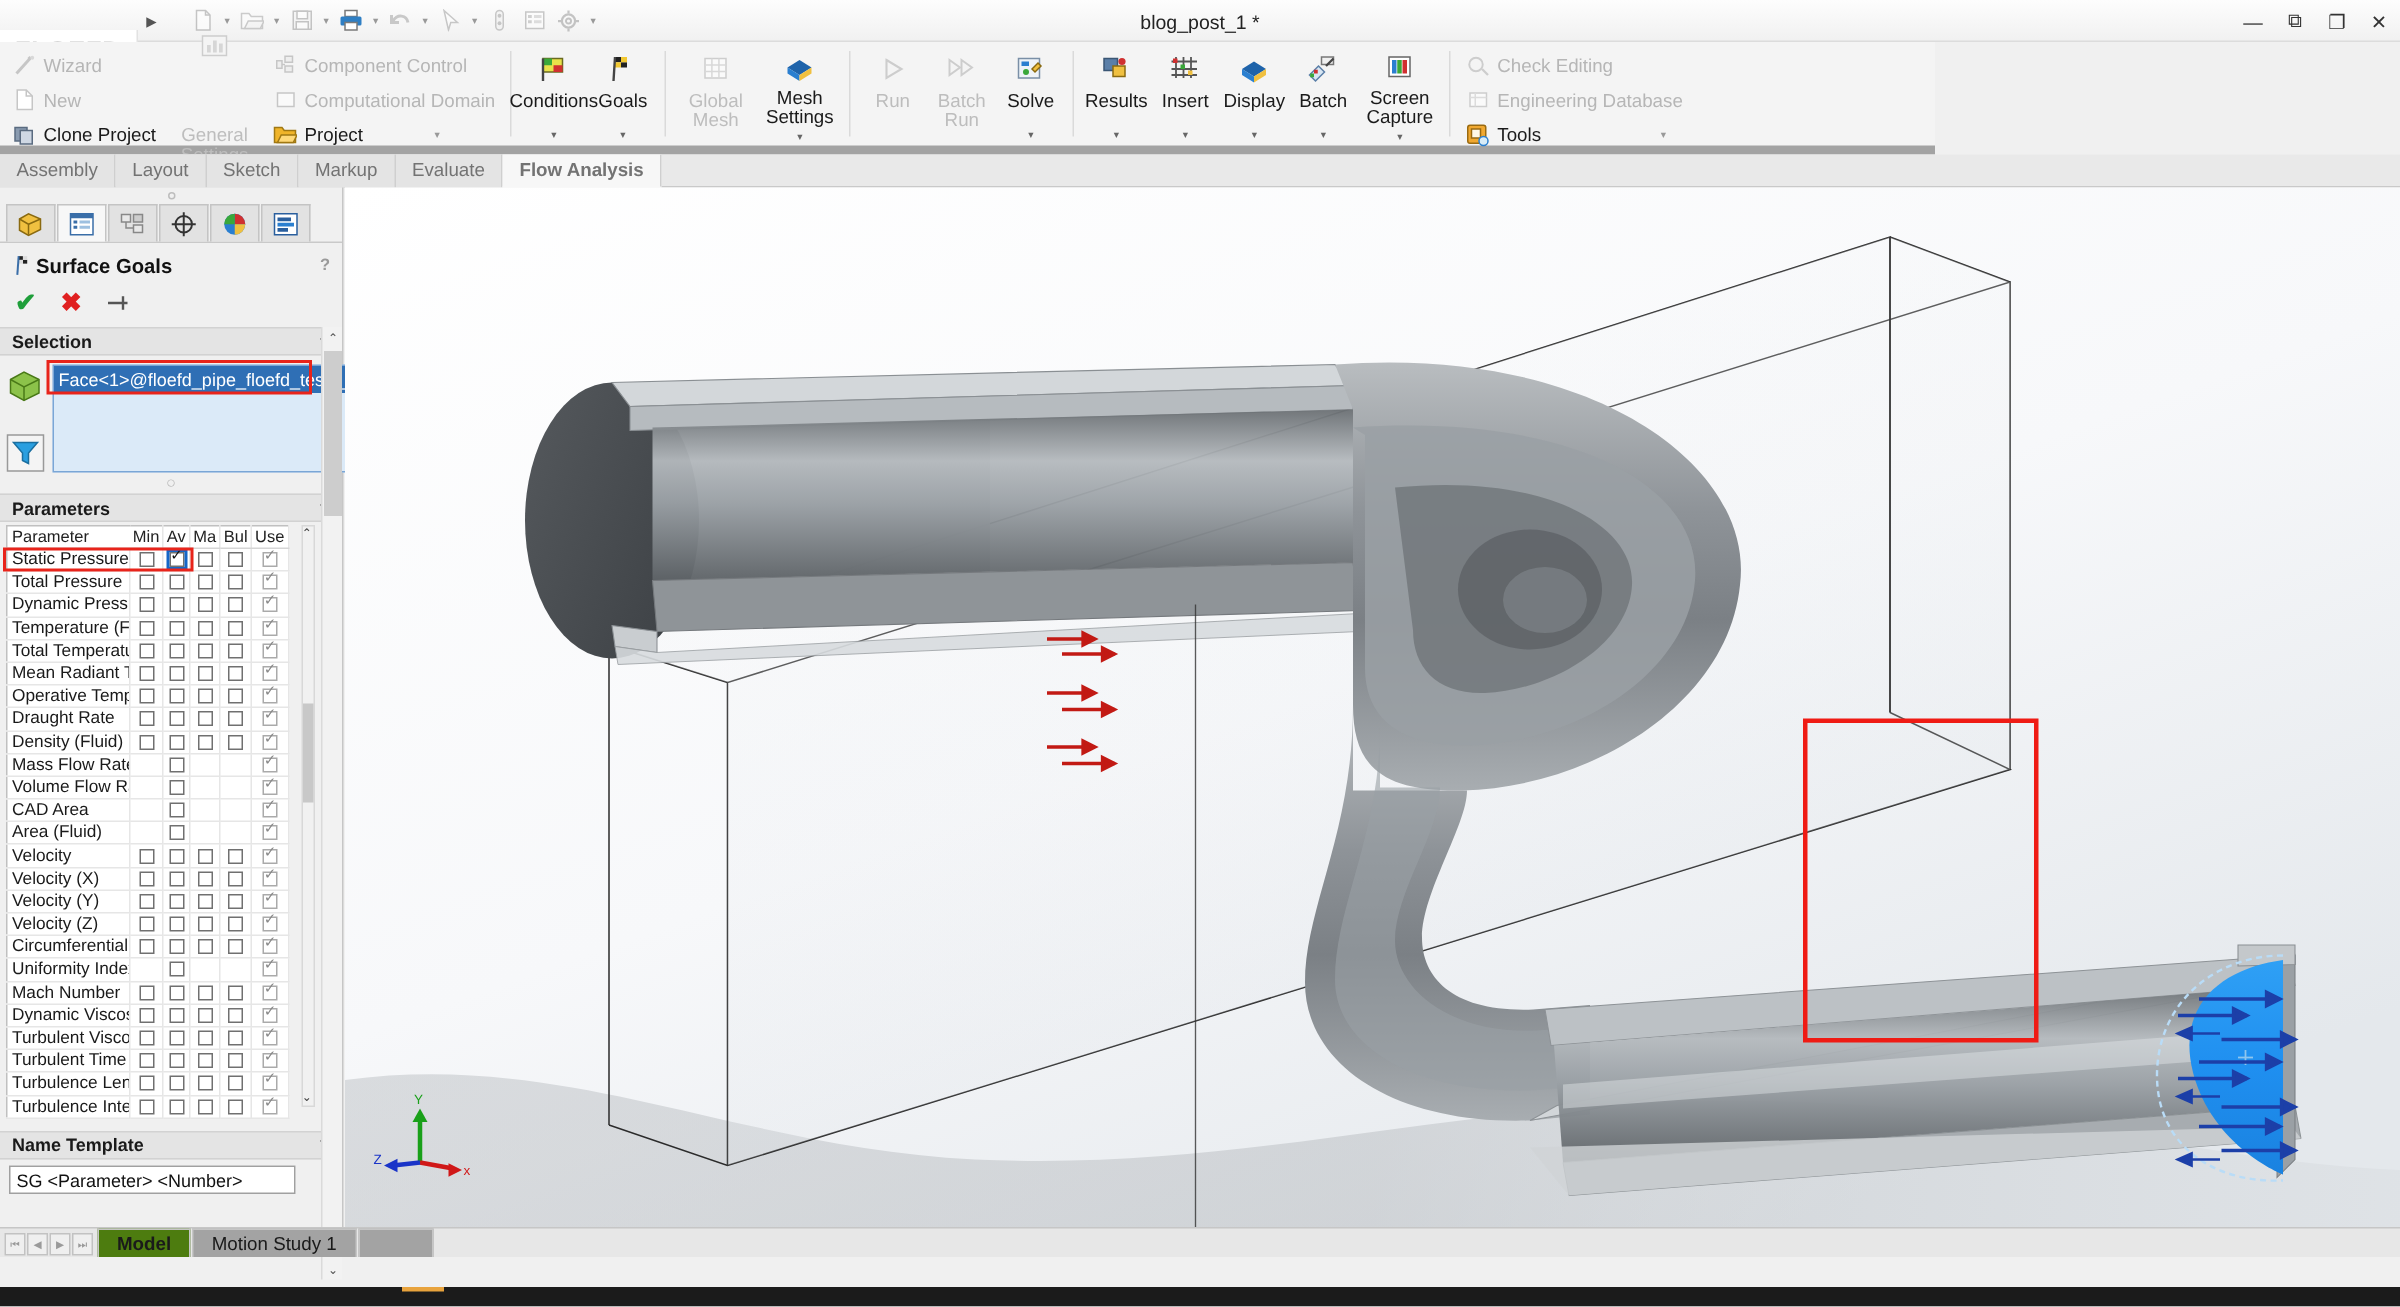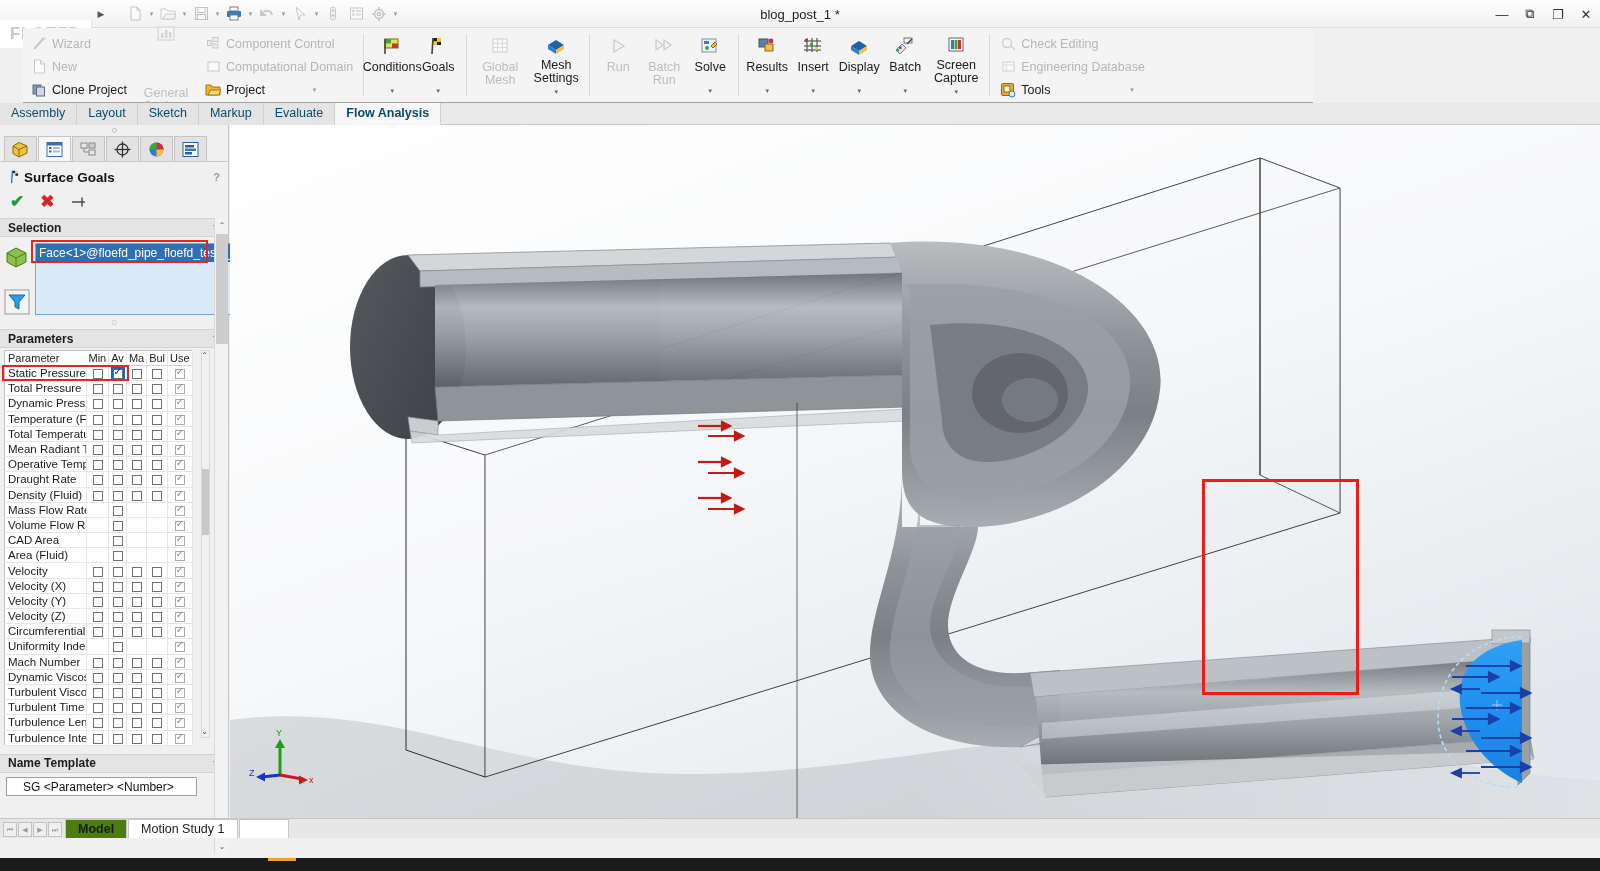--- a/index.html
+++ b/index.html
@@ -50,22 +50,22 @@
   }
   .win-btns {
     position:absolute; right:6px; top:0; height:28px;
     display:flex; align-items:center; gap:12px; color:#333;
   }
   .win-btn { font-size:13px; width:16px; text-align:center; }
 
   
   .ribbon {
     position:absolute; left:0; top:28px; width:1290px; height:75px;
-    background:#f4f4f4; border-bottom:1px solid #a3a3a3;
-    display:flex; align-items:stretch;margin-left:23px;
+    background:#f4f4f4; border-bottom:6px solid #a3a3a3;
+    display:flex; align-items:stretch;
   }
   .rgroup { display:flex; align-items:stretch; padding:2px 3px; }
   .rsep { width:1px; background:#dadada; margin:6px 2px; }
   .ritem {
     display:flex; align-items:center; gap:5px; height:23px; padding:0 5px;
     font-size:12.5px; white-space:nowrap;
   }
   .ritem.dim { color:#b6b6b6; }
   .ricon { width:16px; height:16px; flex:0 0 16px; display:flex; align-items:center; justify-content:center; }
 
@@ -81,21 +81,21 @@
 
   .rcol-center { display:flex; flex-direction:column; justify-content:center; height:73px; }
 
   
   .tabbar {
     position:absolute; left:0; top:103px; width:1600px; height:22px;
     background:#e9e9e9; border-bottom:1px solid #c9c9c9; display:flex;
   }
   .tab {
     padding:0 11px; height:22px; line-height:21px; font-size:12.5px;
-    border-right:1px solid #cfcfcf; color:#0c4a6e; background:#e4e4e4;
+    border-right:1px solid #cfcfcf; color:#737373; background:#e4e4e4;
   }
   .tab.active { background:#f7f7f7; font-weight:bold; border-bottom:1px solid #f7f7f7; }
 
   
   .leftpanel {
     position:absolute; left:0; top:125px; width:229px; height:703px;
     background:#f0f0f0; border-right:1px solid #c6c6c6;
   }
   .panel-grip { height:10px; display:flex; align-items:center; justify-content:center; }
   .grip-dot { width:5px; height:5px; border-radius:50%; border:1px solid #bdbdbd; }
@@ -166,21 +166,21 @@
   .param-scroll {
     position:absolute; right:18px; top:2px; width:9px; height:388px; background:#f1f1f1; border:1px solid #d8d8d8;
   }
   .param-thumb { position:absolute; left:0; top:118px; width:7px; height:66px; background:#c8c8c8; }
   .param-redbox {
     position:absolute; left:2px; top:17px; width:127px; height:16px; border:2px solid #e8241b; pointer-events:none;
   }
 
   .nt-input {
     margin:4px 6px; width:191px; height:19px; border:1px solid #a0a0a0; background:#fff;
-    font-size:12px; padding:1px 16px; line-height:17px; color:#111;
+    font-size:12px; padding:1px 4px; line-height:17px; color:#111;
   }
 
   
   .panel-vscroll {
     position:absolute; right:0; top:93px; width:14px; height:635px;
     background:#f2f2f2; border-left:1px solid #dadada;
   }
   .pvs-arrow { width:14px; height:14px; display:flex; align-items:center; justify-content:center; font-size:8px; color:#555; }
   .pvs-thumb { position:absolute; left:1px; top:16px; width:12px; height:110px; background:#cdcdcd; }
 
@@ -189,21 +189,21 @@
     position:absolute; left:0; top:818px; width:1600px; height:20px;
     background:#e7e7e7; border-top:1px solid #c6c6c6; display:flex; align-items:flex-end;
   }
   .navbtns { display:flex; align-items:center; gap:1px; padding:0 3px 1px 3px; }
   .navbtn {
     width:14px; height:15px; border:1px solid #c2c2c2; background:#efefef;
     font-size:7px; display:flex; align-items:center; justify-content:center; color:#9a9a9a;
   }
   .mtab {
     padding:0 12px; height:19px; line-height:18px; font-size:12.5px;
-    border:1px solid #c6c6c6; border-bottom:none; background:#ffffff; margin-right:1px;
+    border:1px solid #c6c6c6; border-bottom:none; background:#a3a3a3; margin-right:1px;
   }
   .mtab.active { background:#4d7c0f; font-weight:bold; }
   .mtab.blank { width:50px; padding:0; }
 
   .statusbar {
     position:absolute; left:0; top:838px; width:1600px; height:20px;
     background:#efefef; border-top:1px solid #cfcfcf;
     display:flex; align-items:center; font-size:12px; color:#111;
   }
   .status-left { padding-left:4px; }

